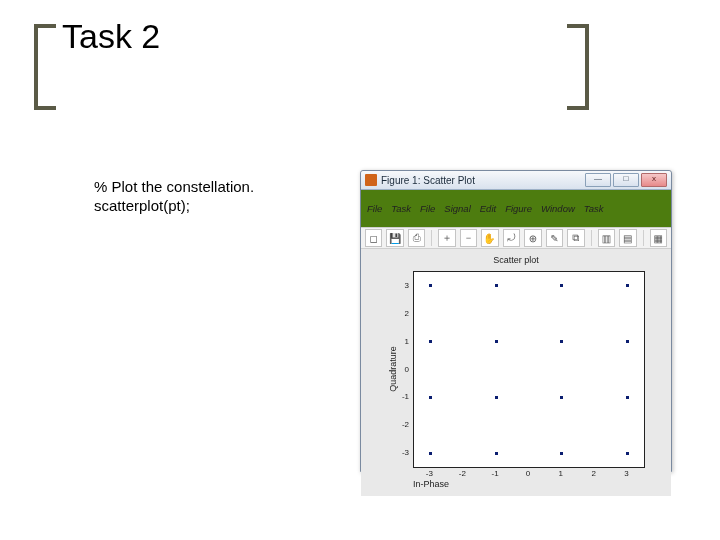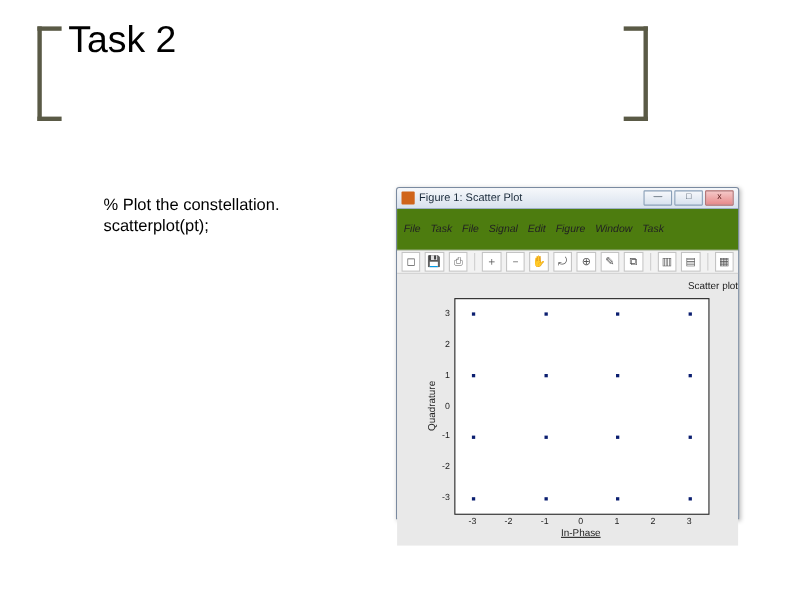--- a/index.html
+++ b/index.html
@@ -115,21 +115,21 @@
   .plotarea {
     position: relative;
     width: 100%;
     height: calc(100% - 18px - 15px - 20px);
     background: #e9e9e9;
   }
   .plottitle {
     position: absolute;
     top: 6px;
     width: 100%;
-    text-align: right;
+    text-align: center;
     font-size: 9px;
     color: #222;
   }
   .axes {
     position: absolute;
     left: 52px;
     top: 22px;
     width: 230px;
     height: 195px;
     background: #fff;
@@ -145,24 +145,22 @@
     justify-content: center;
     font-size: 9px;
     color: #222;
   }
   .ylabel span { transform: rotate(-90deg); white-space: nowrap; }
   .xlabel {
     position: absolute;
     left: 52px;
     top: 230px;
     width: 230px;
-    text-align: center;
     font-size: 9px;
     color: #222;
-    text-decoration: underline;
   }
   .ytick, .xtick {
     position: absolute;
     font-size: 8px;
     color: #222;
   }
   .ytick { right: 262px; width: 16px; text-align: right; transform: translateY(-50%); }
   .xtick { top: 220px; transform: translateX(-50%); }
   .pt {
     position: absolute;

